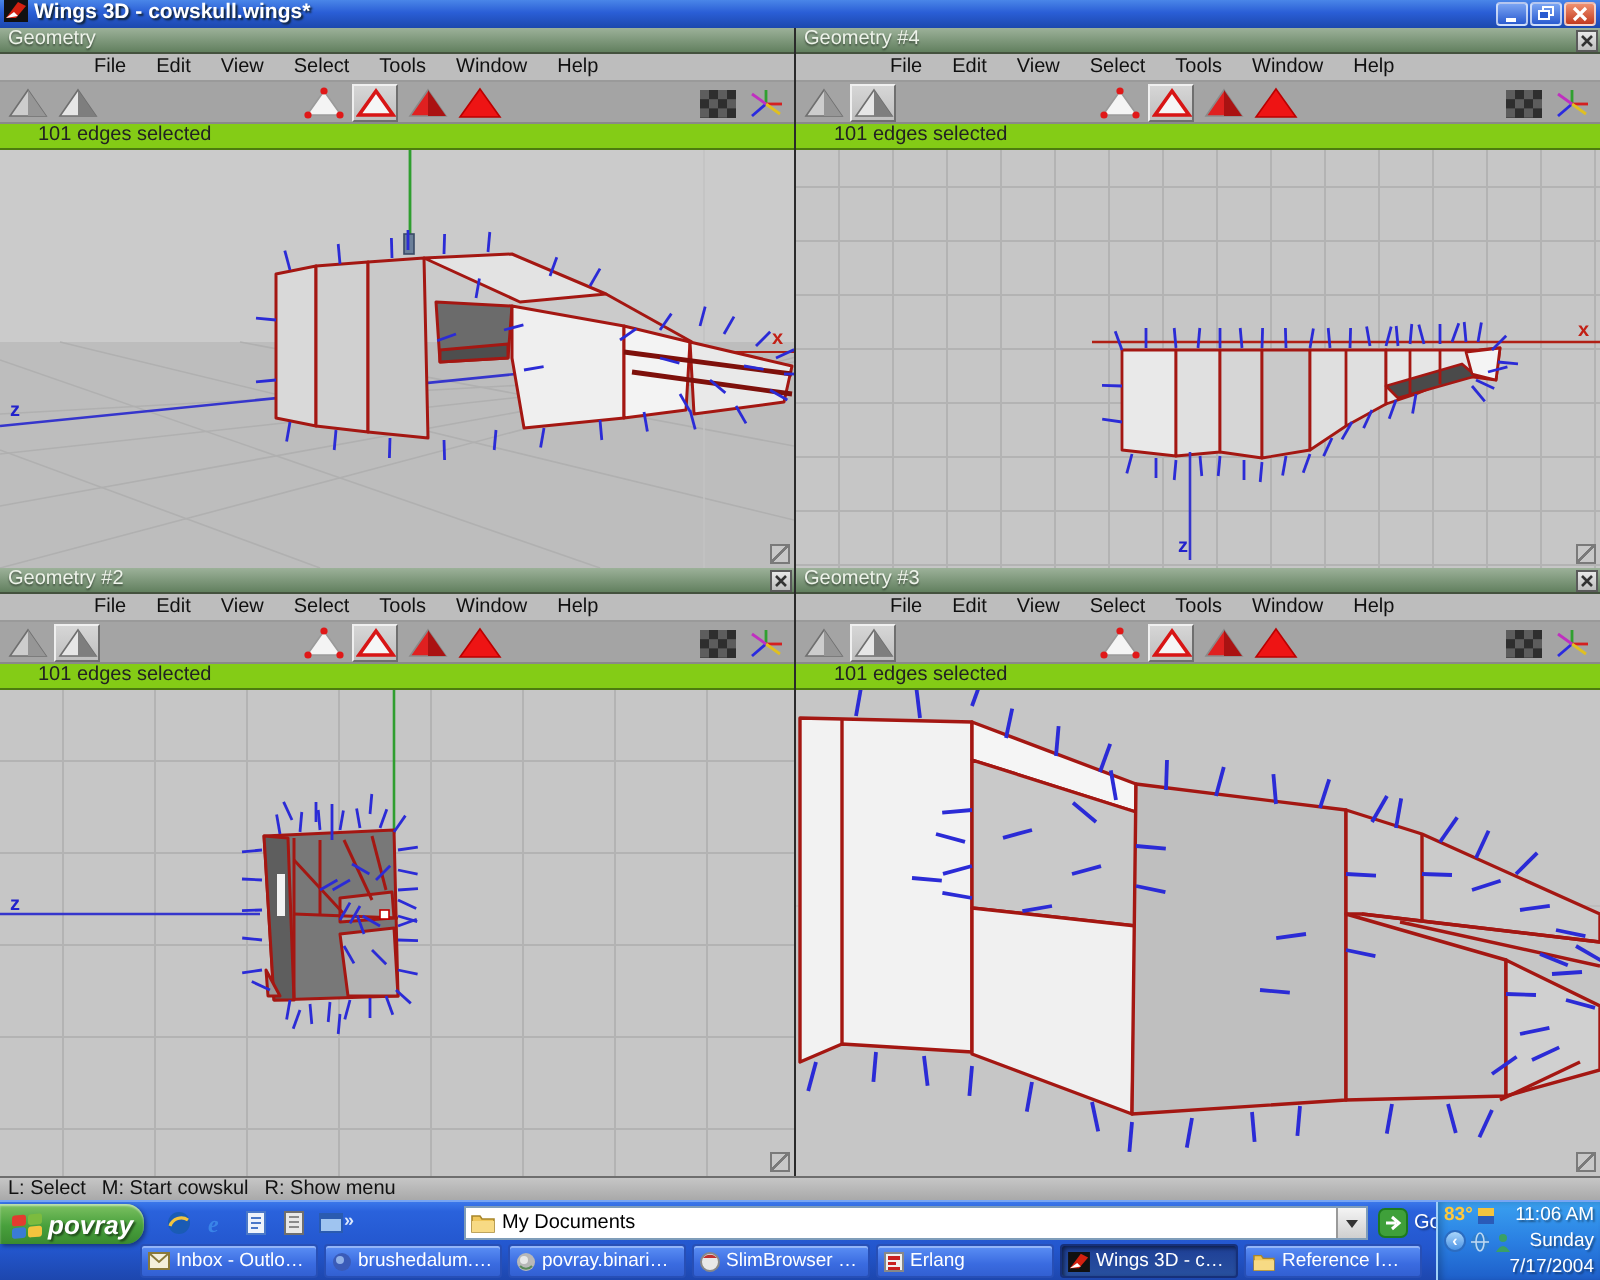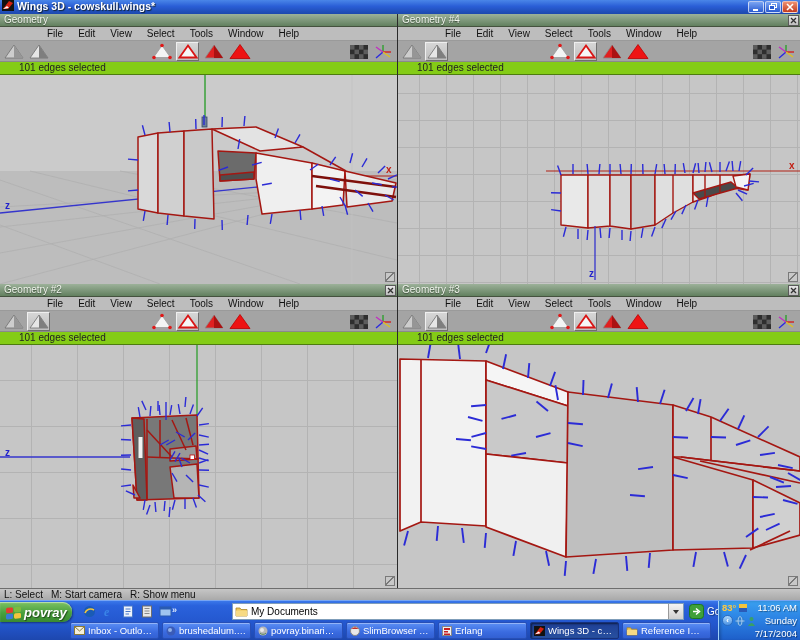--- a/index.html
+++ b/index.html
@@ -740,21 +740,21 @@
             <line x1="255" y1="122" x2="240.1" y2="124.1" stroke="#2b2bd6" stroke-width="1.9"></line>
             <line x1="232" y1="150" x2="246.9" y2="151.3" stroke="#2b2bd6" stroke-width="1.9"></line>
           </svg>
         <div class="resize-handle"></div>
       </div>
     </div>
   </div>
 
   <div id="wings-statusbar">
     <span>L: Select</span>
-    <span>M: Start camera</span>
+    <span>M: Start cowskul</span>
     <span>R: Show menu</span>
   </div>
 
   <div id="taskbar">
     <div id="start-btn">
       <svg class="flag" width="17" height="15" viewBox="0 0 17 15">
           <g transform="skewY(-5)">
             <rect x="1" y="3" width="7" height="5.4" rx="1.5" fill="#e23c2f"></rect>
             <rect x="9" y="3" width="7" height="5.4" rx="1.5" fill="#7cbb3f"></rect>
             <rect x="1" y="9.2" width="7" height="5.4" rx="1.5" fill="#3a7bd5"></rect>

